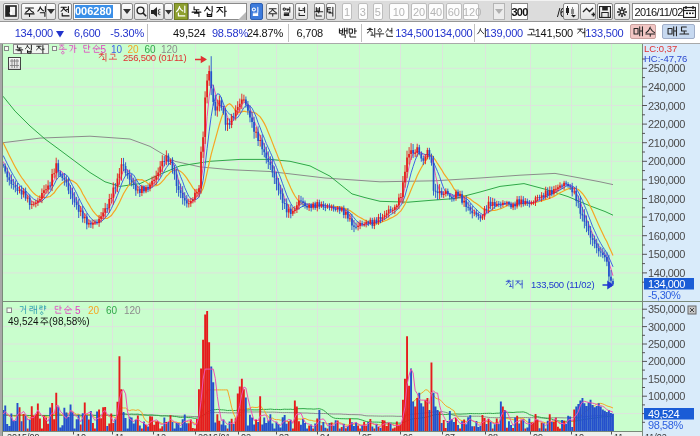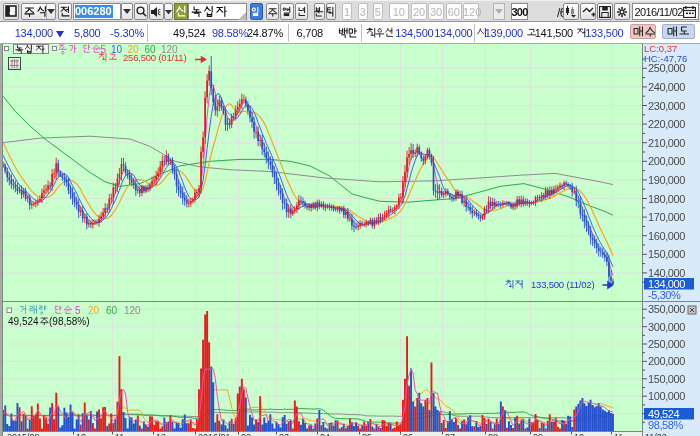--- a/index.html
+++ b/index.html
@@ -196,21 +196,21 @@
     <div style="position:absolute;left:342px;top:5px;width:10px;text-align:center;font-size:11px;color:#b5b5b5">1</div>
     <div style="position:absolute;left:357.5px;top:2px;width:10.5px;height:17px;background:#fdfdfd;border:1px solid #bdbdbd;border-radius:2px"></div>
     <div style="position:absolute;left:357.5px;top:5px;width:10.5px;text-align:center;font-size:11px;color:#b5b5b5">3</div>
     <div style="position:absolute;left:372.5px;top:2px;width:10.5px;height:17px;background:#fdfdfd;border:1px solid #bdbdbd;border-radius:2px"></div>
     <div style="position:absolute;left:372.5px;top:5px;width:10.5px;text-align:center;font-size:11px;color:#b5b5b5">5</div>
     <div style="position:absolute;left:388.5px;top:2px;width:20.5px;height:17px;background:#fdfdfd;border:1px solid #bdbdbd;border-radius:2px"></div>
     <div style="position:absolute;left:388.5px;top:5px;width:20.5px;text-align:center;font-size:11px;color:#b5b5b5">10</div>
     <div style="position:absolute;left:411px;top:2px;width:16px;height:17px;background:#fdfdfd;border:1px solid #bdbdbd;border-radius:2px"></div>
     <div style="position:absolute;left:411px;top:5px;width:16px;text-align:center;font-size:11px;color:#b5b5b5">20</div>
     <div style="position:absolute;left:428px;top:2px;width:16px;height:17px;background:#fdfdfd;border:1px solid #bdbdbd;border-radius:2px"></div>
-    <div style="position:absolute;left:428px;top:5px;width:16px;text-align:center;font-size:11px;color:#b5b5b5">30</div>
+    <div style="position:absolute;left:428px;top:5px;width:16px;text-align:center;font-size:11px;color:#b5b5b5">40</div>
     <div style="position:absolute;left:446px;top:2px;width:15.5px;height:17px;background:#fdfdfd;border:1px solid #bdbdbd;border-radius:2px"></div>
     <div style="position:absolute;left:446px;top:5px;width:15.5px;text-align:center;font-size:11px;color:#b5b5b5">60</div>
     <div style="position:absolute;left:463px;top:2px;width:16px;height:17px;background:#fdfdfd;border:1px solid #bdbdbd;border-radius:2px"></div>
     <div style="position:absolute;left:463px;top:5px;width:16px;text-align:center;font-size:11px;color:#b5b5b5">120</div>
     <div style="position:absolute;left:493px;top:2px;width:12px;height:17px;background:#ececec;border:1px solid #b5b5b5"></div>
     <svg width="8" height="6" style="position:absolute;left:495px;top:8px">
       <path d="M0 0h8l-4 5z" fill="#b0b0b0"></path>
     </svg>
     <div class="inp" style="left:510.5px;width:17px"></div>
     <div style="position:absolute;left:511.5px;top:5px;width:14.5px;text-align:right;font-size:11px;font-weight:700;color:#111;letter-spacing:-0.8px">300</div>
@@ -250,21 +250,21 @@
       <rect x="3" y="6.5" width="2" height="1.6" fill="#222"></rect>
       <rect x="6" y="6.5" width="2" height="1.6" fill="#222"></rect>
       <rect x="9" y="6.5" width="1.6" height="1.6" fill="#222"></rect>
     </svg>
   </div>
 <div class="ib">
     <div class="n bl" style="right:647px;top:5px">134,000</div>
     <svg width="8" height="7" style="position:absolute;left:55.5px;top:8.5px">
       <path d="M0 0h8L4 6.5z" fill="#2233cc"></path>
     </svg>
-    <div class="n bl" style="right:599.5px;top:5px">5,800</div>
+    <div class="n bl" style="right:599.5px;top:5px">6,600</div>
     <div class="n bl" style="right:556px;top:5px">-5.30%</div>
     <div class="n bk" style="right:494.5px;top:5px">49,524</div>
     <div class="n bl" style="right:452px;top:5px">98.58%</div>
     <div class="n bk" style="right:417px;top:5px">24.87%</div>
     <div class="n bk" style="right:377px;top:5px">6,708</div>
     <svg width="10" height="10" viewBox="0 0 100 100" style="position:absolute;left:337.5px;top:6px;overflow:visible">
       <use href="#g_baek" stroke="#111" stroke-width="10" fill="none"></use>
     </svg>
     <svg width="10" height="10" viewBox="0 0 100 100" style="position:absolute;left:348.0px;top:6px;overflow:visible">
       <use href="#g_man" stroke="#111" stroke-width="10" fill="none"></use>

